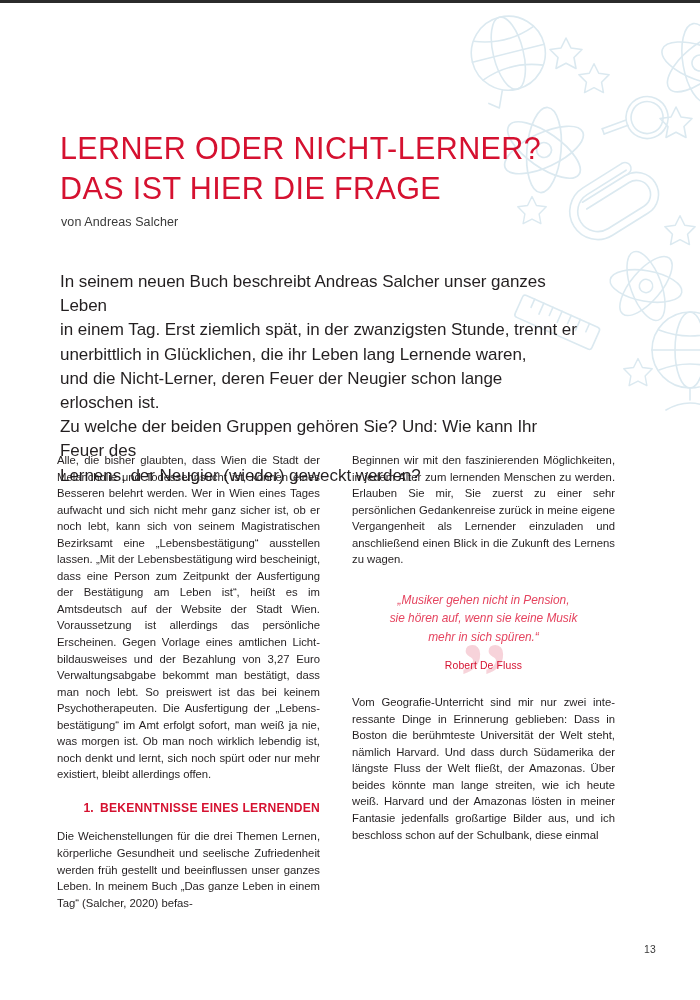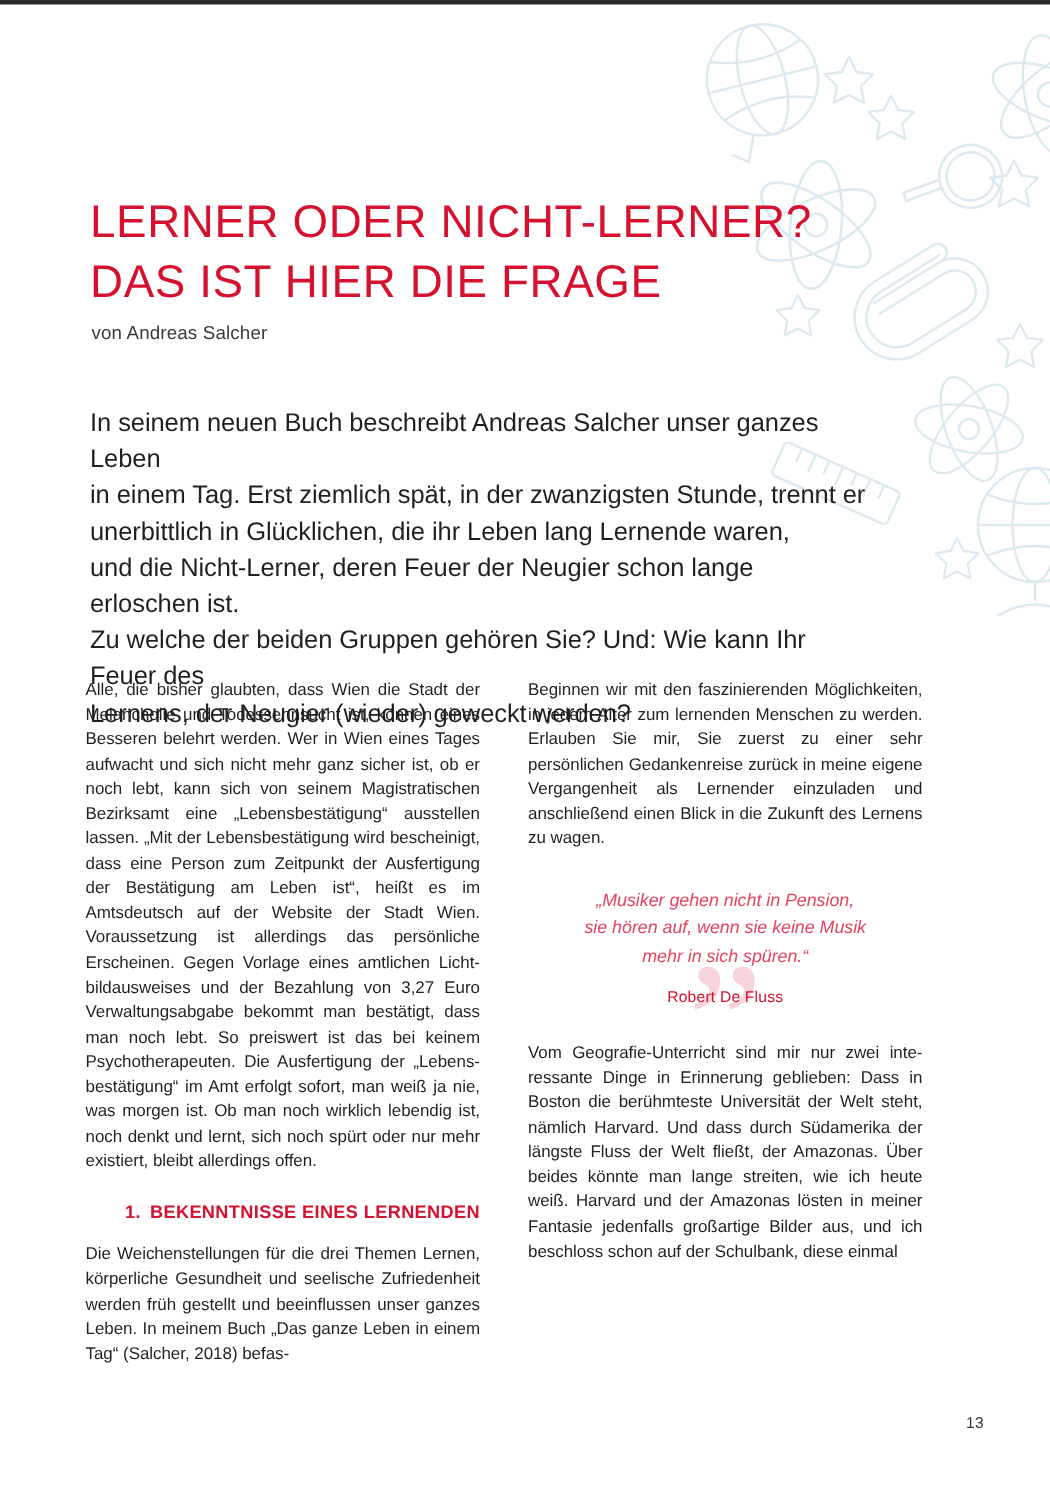--- a/index.html
+++ b/index.html
@@ -293,21 +293,21 @@
 Zu welche der beiden Gruppen gehören Sie? Und: Wie kann Ihr Feuer des
 Lernens, der Neugier (wieder) geweckt werden?</div>
 
   <div class="col col-left">
     <p>Alle, die bisher glaubten, dass Wien die Stadt der Melancholie und Todessehnsucht ist, können eines Besseren belehrt werden. Wer in Wien eines Tages aufwacht und sich nicht mehr ganz sicher ist, ob er noch lebt, kann sich von seinem Magis­tratischen Bezirksamt eine „Lebensbestätigung“ ausstellen lassen. „Mit der Lebensbestätigung wird bescheinigt, dass eine Person zum Zeitpunkt der Ausfertigung der Bestätigung am Leben ist“, heißt es im Amtsdeutsch auf der Website der Stadt Wien. Voraussetzung ist allerdings das persönliche Erscheinen. Gegen Vorlage eines amtlichen Licht­bildausweises und der Bezahlung von 3,27 Euro Verwaltungsabgabe bekommt man bestätigt, dass man noch lebt. So preiswert ist das bei keinem Psychotherapeuten. Die Ausfertigung der „Lebens­bestätigung“ im Amt erfolgt sofort, man weiß ja nie, was morgen ist. Ob man noch wirklich lebendig ist, noch denkt und lernt, sich noch spürt oder nur mehr existiert, bleibt allerdings offen.</p>
 
     <p class="section-heading">
       <span class="num">1.</span><span>BEKENNTNISSE EINES LERNENDEN</span>
     </p>
 
-    <p>Die Weichenstellungen für die drei Themen Lernen, körperliche Gesundheit und seelische Zufriedenheit werden früh gestellt und beeinflus­sen unser ganzes Leben. In meinem Buch „Das ganze Leben in einem Tag“ (Salcher, 2018) befas-</p>
+    <p>Die Weichenstellungen für die drei Themen Lernen, körperliche Gesundheit und seelische Zufriedenheit werden früh gestellt und beeinflus­sen unser ganzes Leben. In meinem Buch „Das ganze Leben in einem Tag“ (Salcher, 2020) befas-</p>
   </div>
 
   <div class="col col-right">
     <p>Beginnen wir mit den faszinierenden Möglich­keiten, in jedem Alter zum lernenden Menschen zu werden. Erlauben Sie mir, Sie zuerst zu einer sehr persönlichen Gedankenreise zurück in meine eigene Vergangenheit als Lernender einzuladen und anschließend einen Blick in die Zukunft des Lernens zu wagen.</p>
 
     <div class="pullquote">
       <span class="mark">„</span>
       <div class="qtext">„Musiker gehen nicht in Pension,
 sie hören auf, wenn sie keine Musik
 mehr in sich spüren.“</div>

